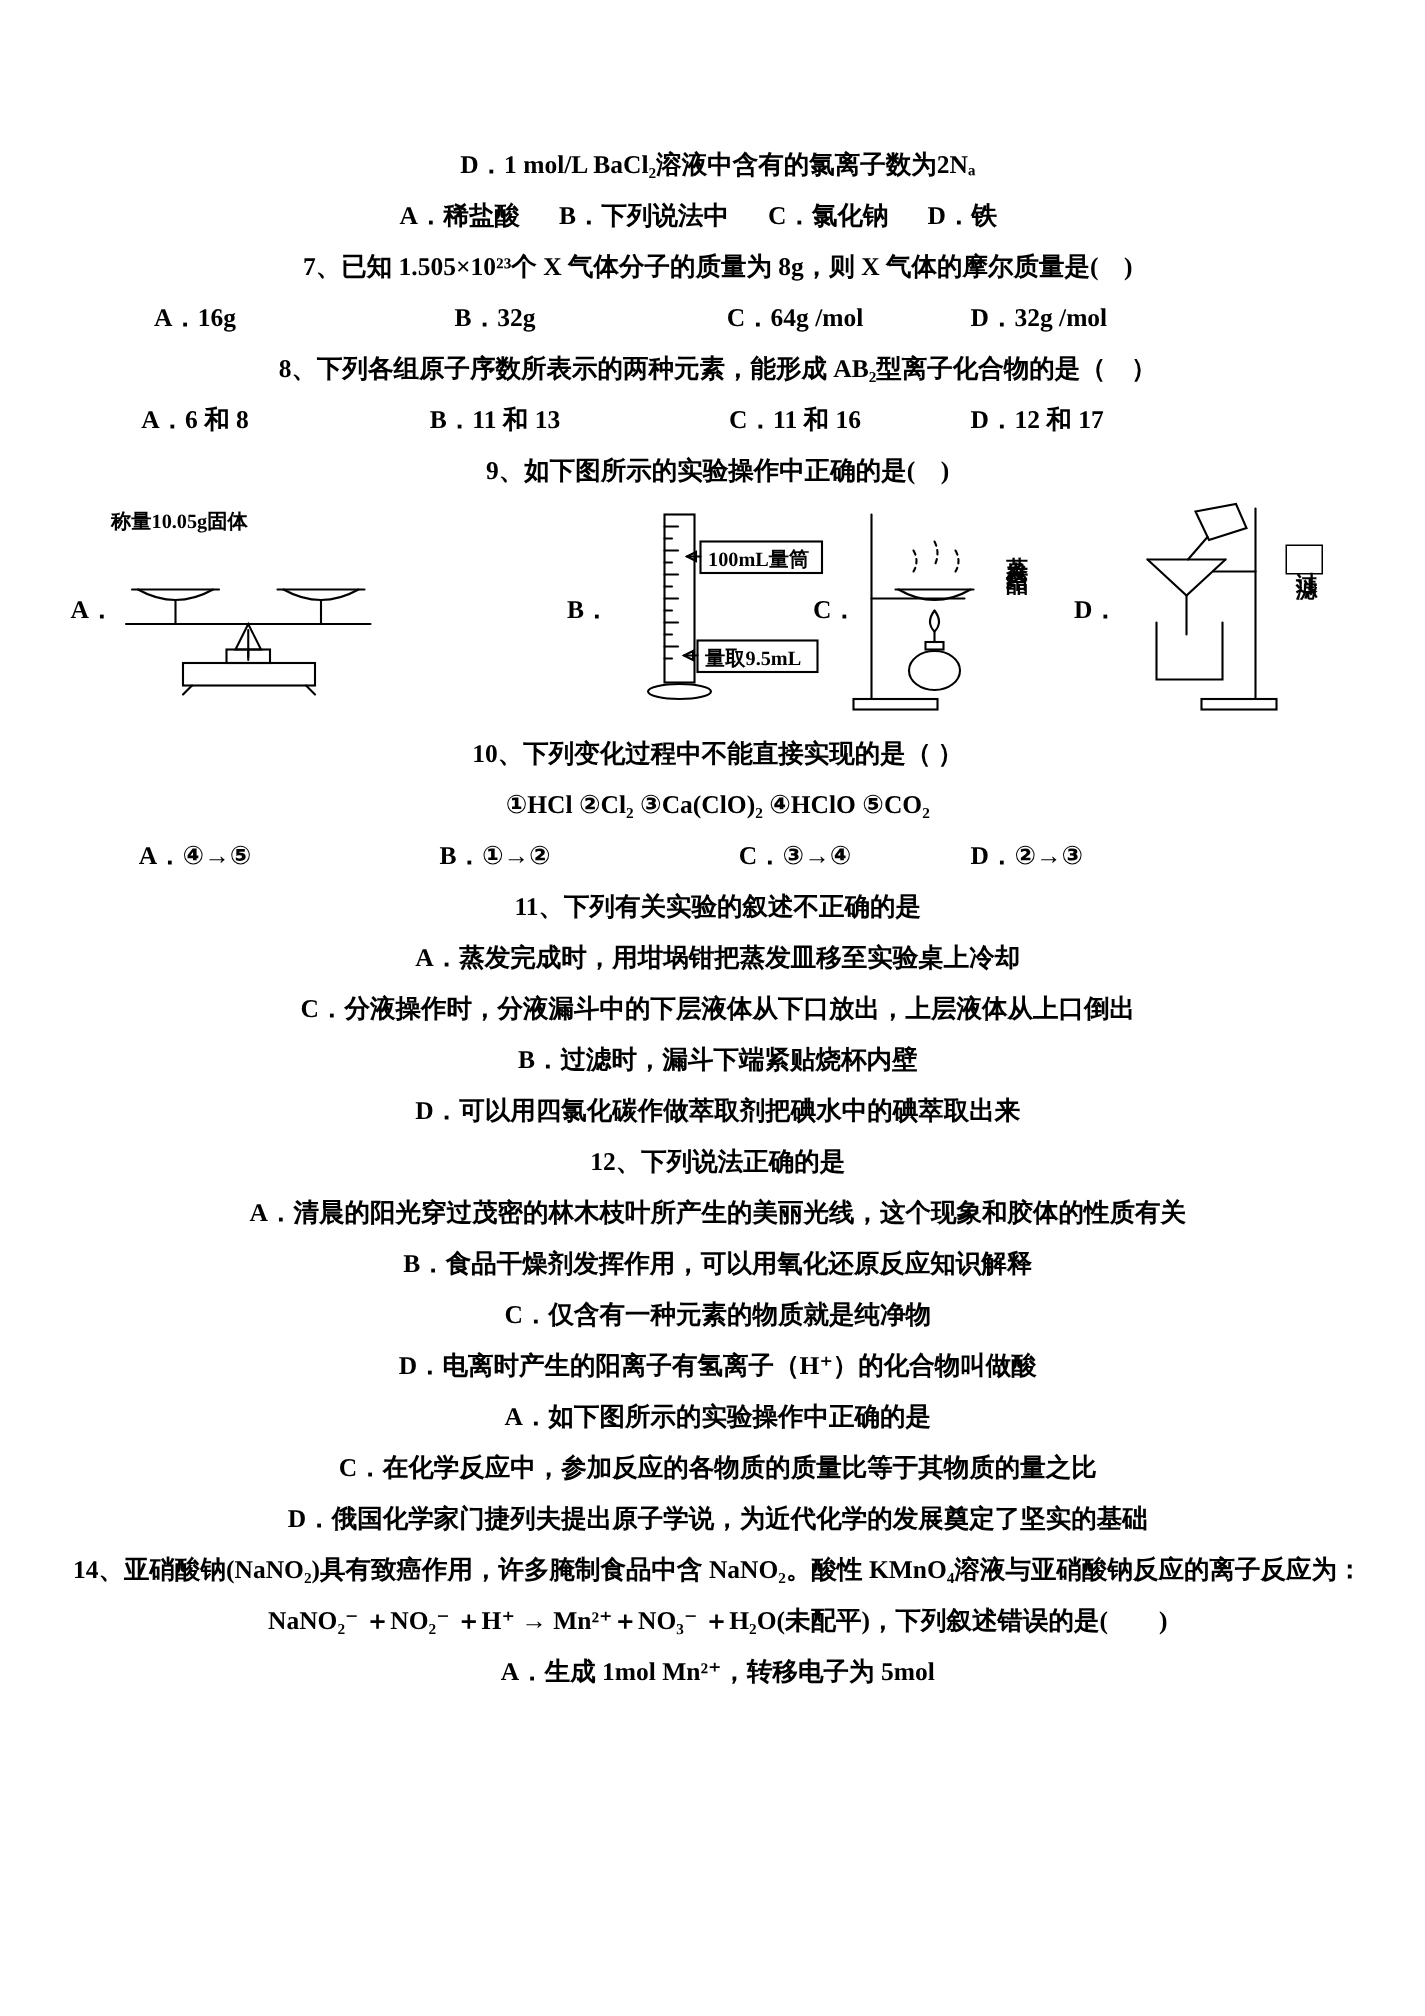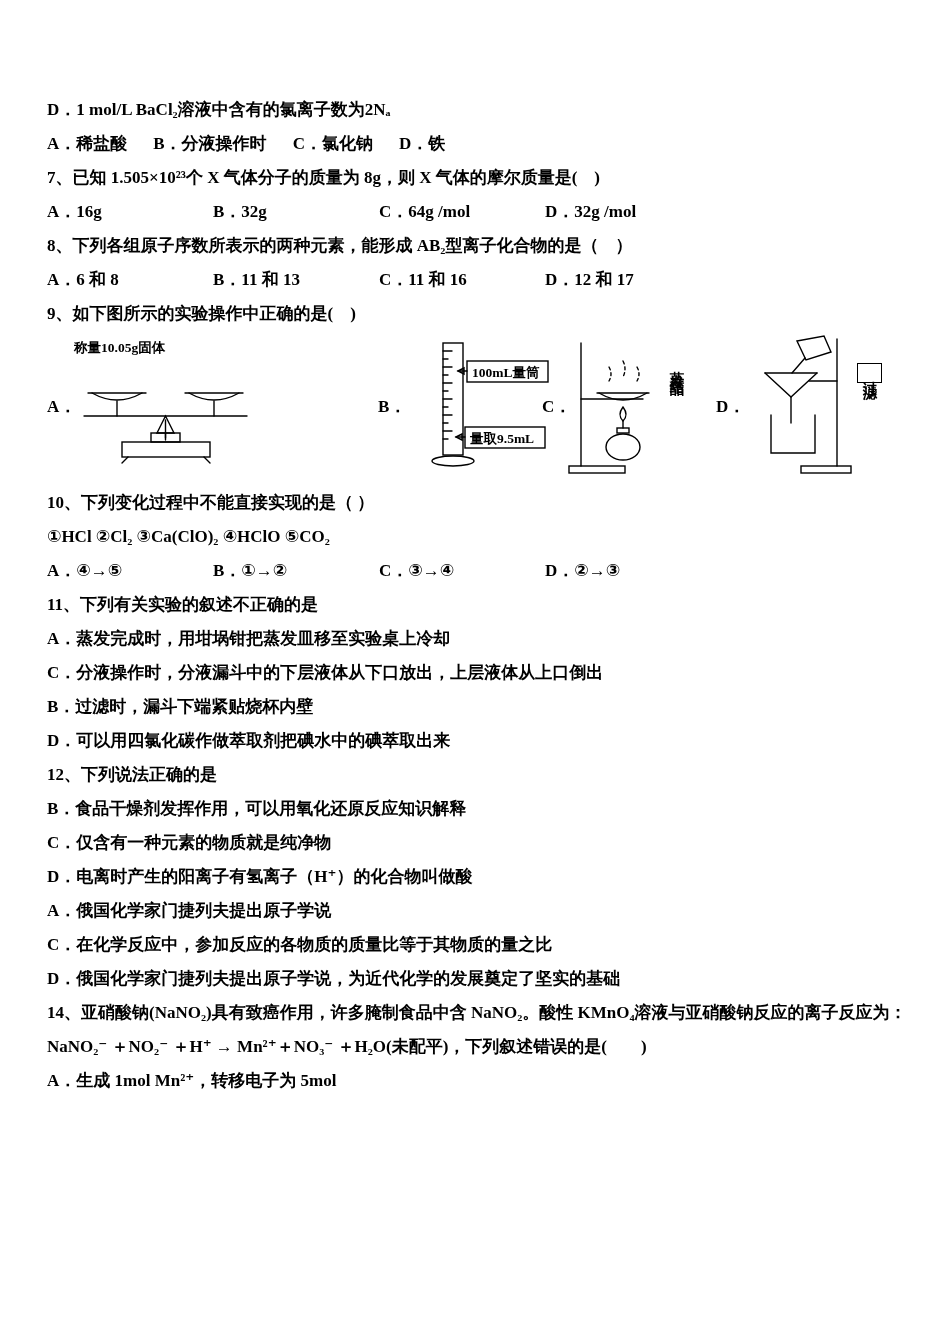--- a/index.html
+++ b/index.html
@@ -1,41 +1,41 @@
 <!DOCTYPE html>
 <html><head>
 <meta charset="utf-8">
 <style>
   * { margin:0; padding:0; box-sizing:border-box; }
   html,body { width:950px; height:1344px; background:#ffffff; overflow:hidden; }
   body { font-family:"Liberation Serif","DejaVu Serif","DejaVu Sans",serif; color:#000; }
   .page { position:relative; width:950px; height:1344px; padding:93px 40px 0 47px; font-size:17px; font-weight:600; }
-  .line { line-height:34px; white-space:nowrap; }
-  .opts-row { display:flex; }
+  .line { line-height:34px; white-space:nowrap;text-align:center; }
+  .opts-row { display:flex;gap:34px; }
   .opts-row span { display:inline-block; width:166px; }
   .opts-row span:last-child { width:auto; }
   .opts-inline span { margin-right:26px; }
   .fig-block { position:relative; height:155px; }
   .abs { position:absolute; }
   .letter { line-height:20px; }
   .vtext { position:absolute; writing-mode:vertical-rl; font-size:14.5px; letter-spacing:4px; font-weight:700; }
   .vtext.boxed { border:1.5px solid #000; padding:5px 2px; }
   svg { position:absolute; overflow:visible; }
   svg * { stroke:#000; fill:none; stroke-width:1.4; stroke-linecap:round; }
   svg text { fill:#000; stroke:none; font-weight:700; font-family:"Liberation Serif","DejaVu Sans",serif; }
 </style>
 </head>
 <body>
 
 <div class="page">
 
   <div class="line">D．1 mol/L BaCl₂溶液中含有的氯离子数为2Nₐ</div>
 
   <div class="line opts-inline">
-    <span>A．稀盐酸</span><span>B．分液操作时</span><span>C．氯化钠</span><span>D．铁</span>
+    <span>A．稀盐酸</span><span>B．下列说法中</span><span>C．氯化钠</span><span>D．铁</span>
   </div>
 
   <div class="line">7、已知 1.505×10²³个 X 气体分子的质量为 8g，则 X 气体的摩尔质量是(　)</div>
   <div class="line opts-row">
     <span>A．16g</span>
       <span>B．32g</span>
       <span>C．64g /mol</span>
       <span>D．32g /mol</span>
   </div>
 
@@ -142,25 +142,26 @@
       <span>D．②→③</span>
   </div>
 
   <div class="line">11、下列有关实验的叙述不正确的是</div>
   <div class="line">A．蒸发完成时，用坩埚钳把蒸发皿移至实验桌上冷却</div>
   <div class="line">C．分液操作时，分液漏斗中的下层液体从下口放出，上层液体从上口倒出</div>
   <div class="line">B．过滤时，漏斗下端紧贴烧杯内壁</div>
   <div class="line">D．可以用四氯化碳作做萃取剂把碘水中的碘萃取出来</div>
 
   <div class="line">12、下列说法正确的是</div>
+  <div class="line">A．清晨的阳光穿过茂密的林木枝叶所产生的美丽光线，这个现象和胶体的性质有关</div>
   <div class="line">B．食品干燥剂发挥作用，可以用氧化还原反应知识解释</div>
   <div class="line">C．仅含有一种元素的物质就是纯净物</div>
   <div class="line">D．电离时产生的阳离子有氢离子（H⁺）的化合物叫做酸</div>
 
-  <div class="line">A．俄国化学家门捷列夫提出原子学说</div>
+  <div class="line">A．如下图所示的实验操作中正确的是</div>
   <div class="line">C．在化学反应中，参加反应的各物质的质量比等于其物质的量之比</div>
   <div class="line">D．俄国化学家门捷列夫提出原子学说，为近代化学的发展奠定了坚实的基础</div>
 
   <div class="line">14、亚硝酸钠(NaNO₂)具有致癌作用，许多腌制食品中含 NaNO₂。酸性 KMnO₄溶液与亚硝酸钠反应的离子反应为：</div>
   <div class="line">NaNO₂⁻ ＋NO₂⁻ ＋H⁺ → Mn²⁺＋NO₃⁻ ＋H₂O(未配平)，下列叙述错误的是(　　)</div>
   <div class="line">A．生成 1mol Mn²⁺，转移电子为 5mol</div>
 
 </div>
 
 </body></html>

